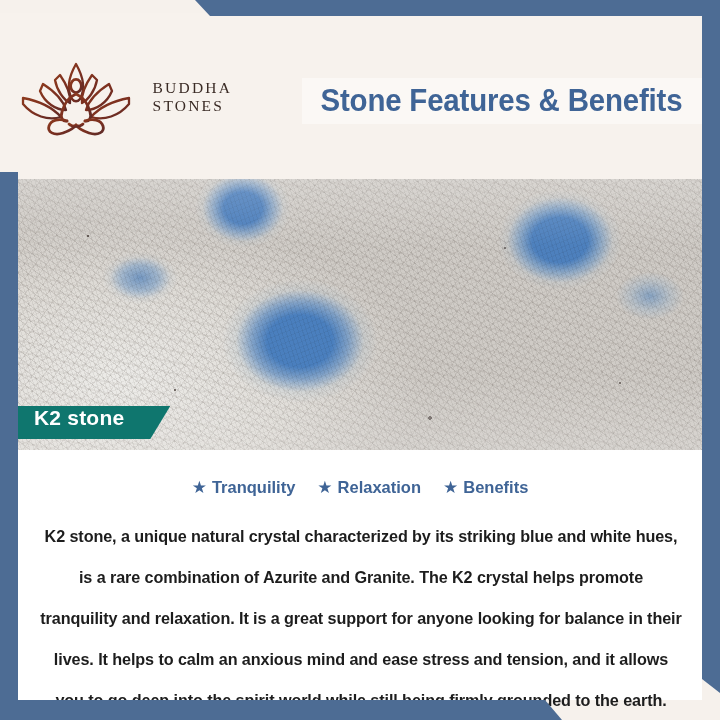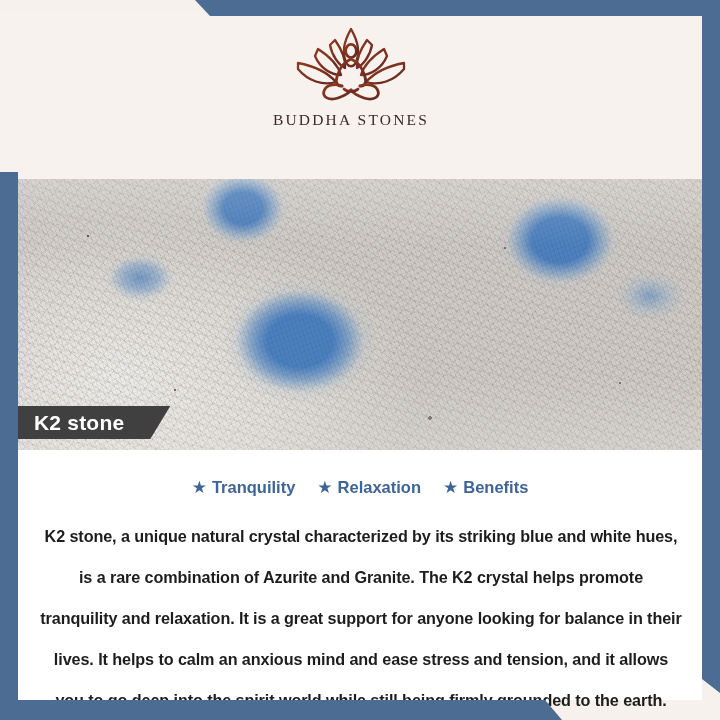--- a/index.html
+++ b/index.html
@@ -45,21 +45,21 @@
     z-index:7;
   }
 
   
   .header{
     position:absolute; top:13px; left:0;
     width:702px; height:166px;
     background:#f7f2ed;
     border-top-right-radius:14px;
     z-index:5;
-    display:flex; flex-direction:column; align-items:center;
+    display:flex; flex-direction:row; align-items:center;
   }
 
   .logo-wrap{
     margin-top:10px;
     width:160px; height:86px;
     display:flex; align-items:center; justify-content:center;
   }
   .brand-name{
     font-family:"Liberation Serif","DejaVu Serif",serif;
     font-size:15.5px;
@@ -118,22 +118,22 @@
   }
   .photo-haze{
     position:absolute; inset:0;
     background:linear-gradient(180deg, rgba(255,255,255,.20) 0%, rgba(255,255,255,0) 25%, rgba(255,255,255,0) 72%, rgba(255,255,255,.18) 100%);
   }
 
   
   .stone-label{
     position:absolute; left:18px; top:406px;
     height:33px; padding:0 46px 0 16px;
-    background:#404040;
-    display:flex; align-items:center;
+    background:#0f766e;
+    display:flex; align-items:flex-start;
     clip-path:polygon(0 0, 100% 0, calc(100% - 20px) 100%, 0 100%);
     z-index:8;
   }
   .stone-label span{
     font-size:21px; font-weight:bold; color:#ffffff;
     letter-spacing:.2px; white-space:nowrap;
   }
 
   
   .content{
@@ -210,20 +210,23 @@
           <path d="M66 63 C58 60 50 62 48 68 C46 74 53 78 62 75 C68 73 73 70 75 67"></path>
           <path d="M84 63 C92 60 100 62 102 68 C104 74 97 78 88 75 C82 73 77 70 75 67"></path>
 
           <path d="M68 66 C71 69 79 69 82 66"></path>
         </g>
       </svg>
     </div>
 
     <div class="brand-name">BUDDHA STONES</div>
 
+    <div class="title-banner">
+      <h1>Stone Features &amp; Benefits</h1>
+    </div>
   </div>
 
   <div class="photo">
     <div class="photo-grain"></div>
     <div class="photo-haze"></div>
   </div>
 
   <div class="stone-label">
     <span>K2 stone</span>
   </div>

